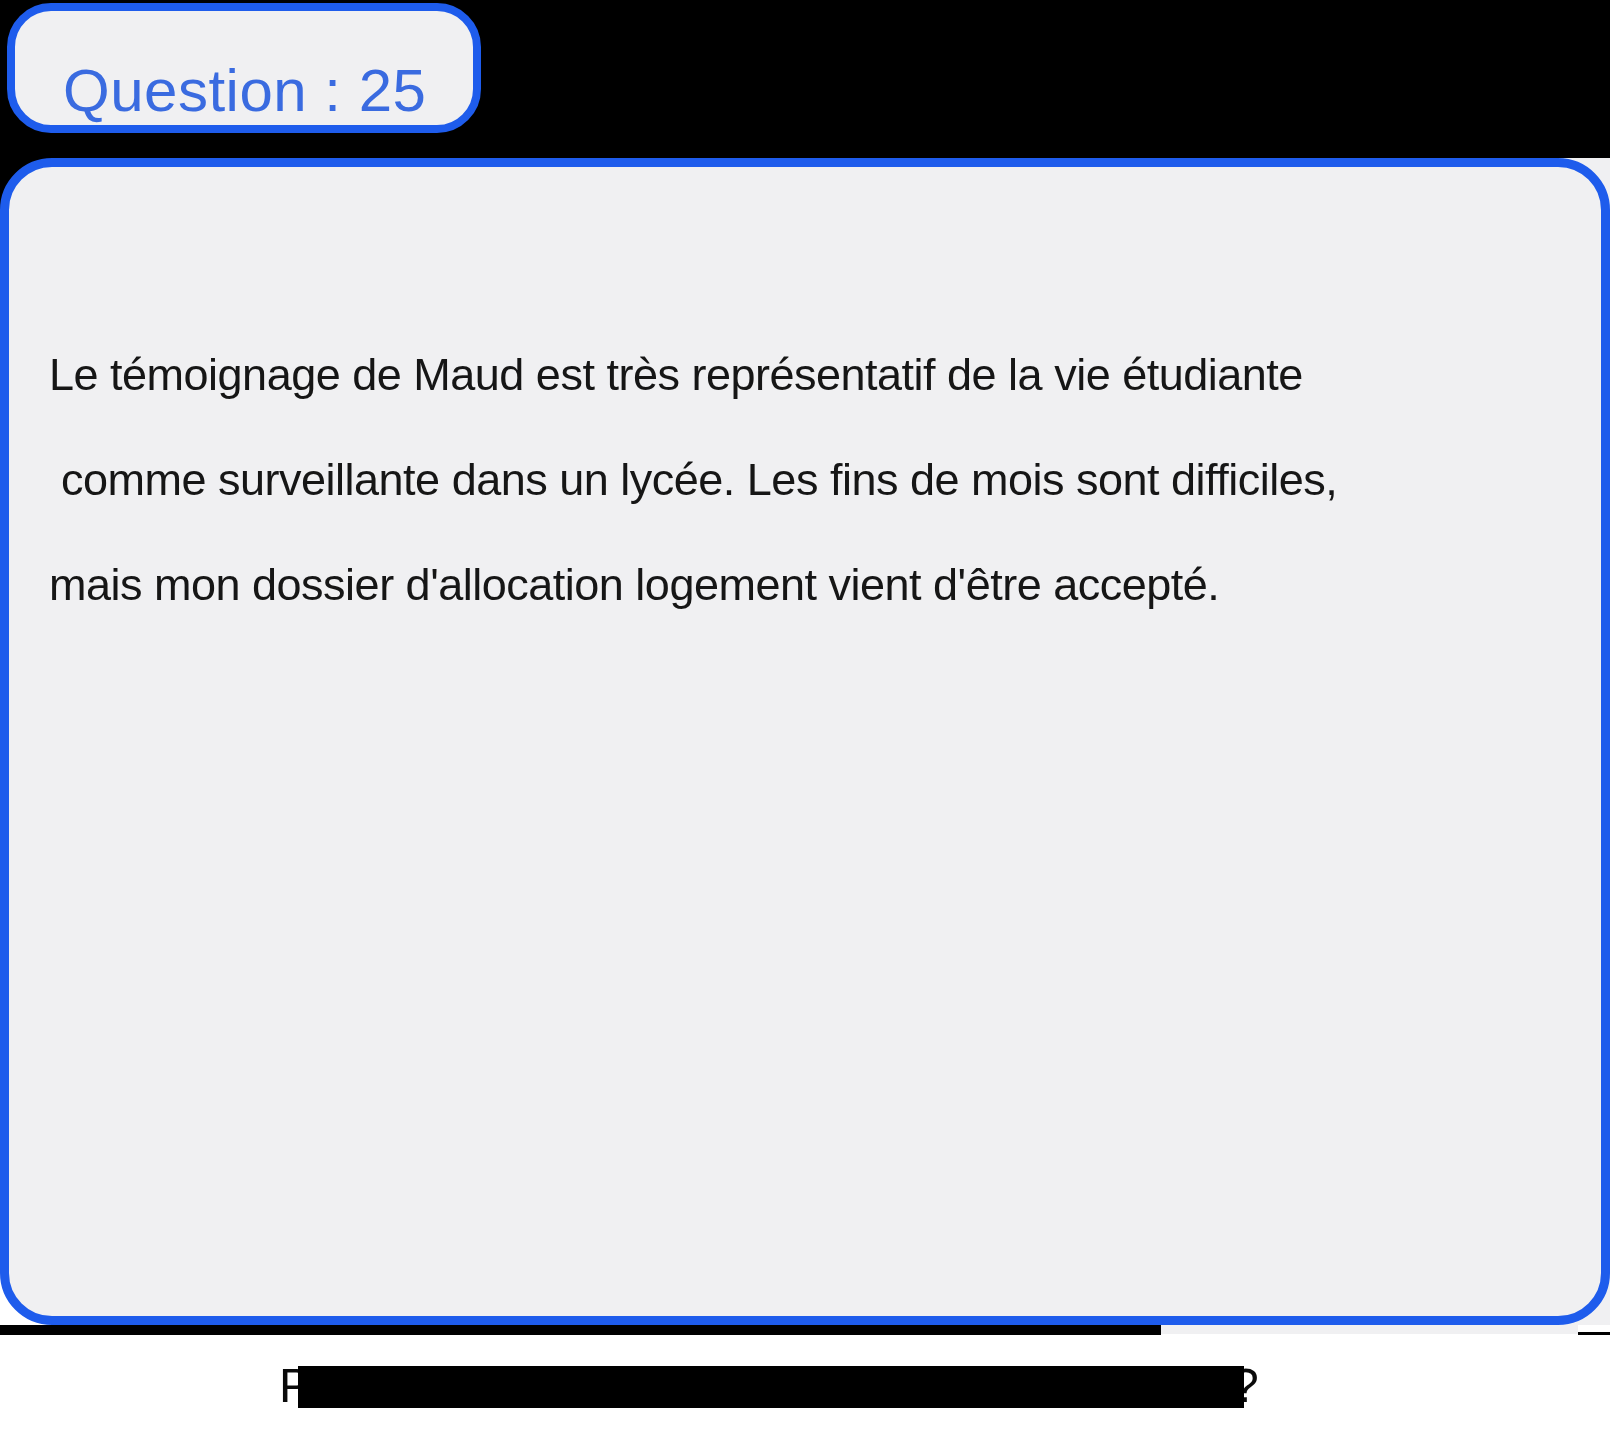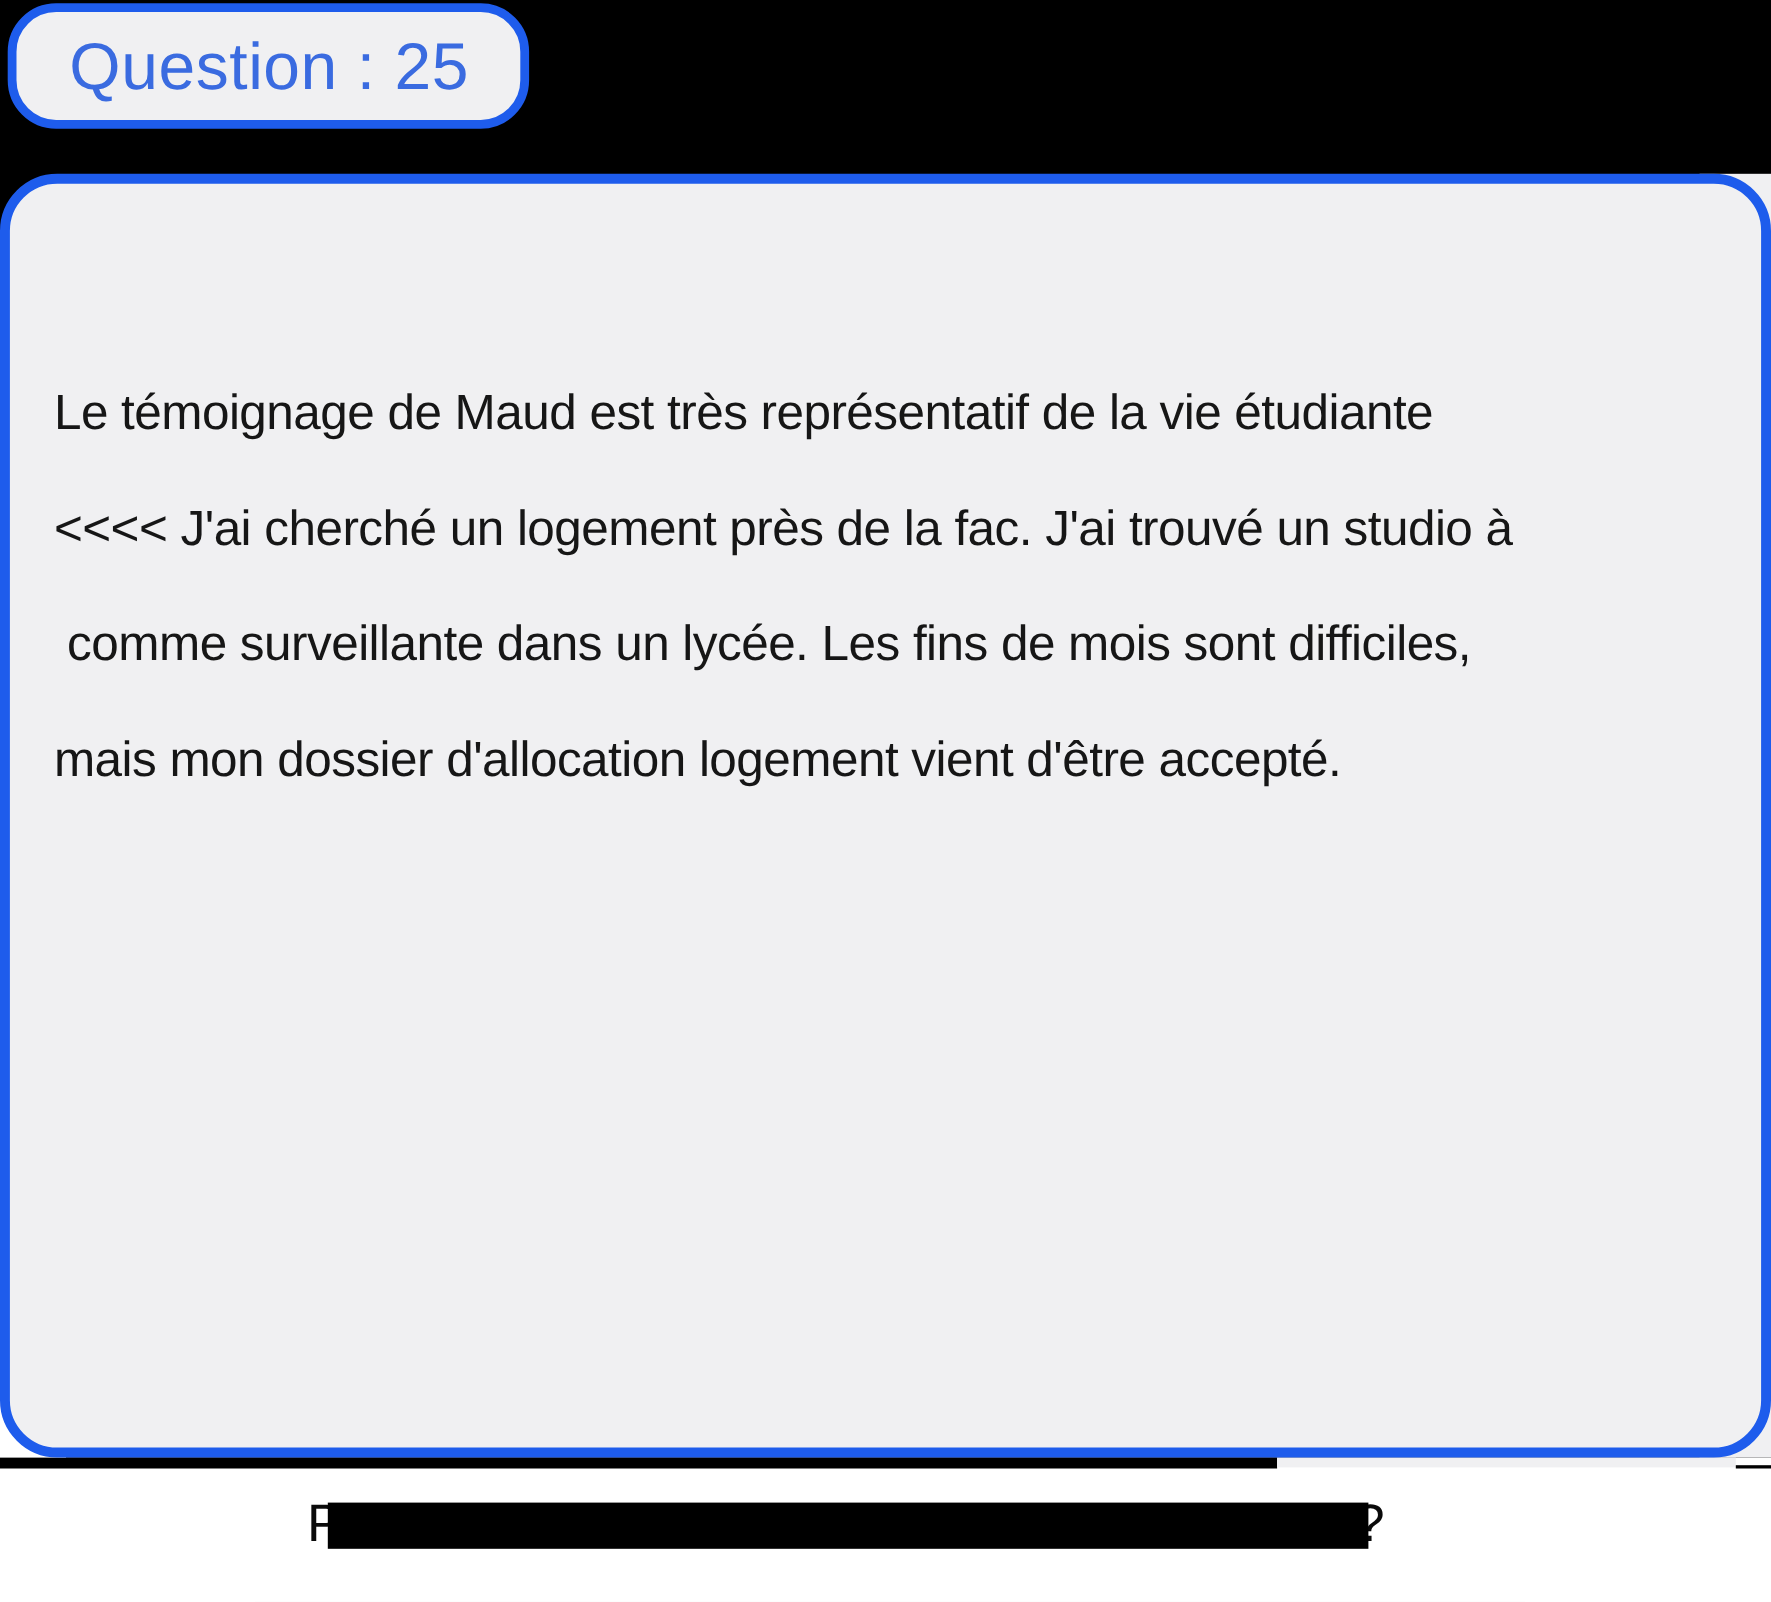--- a/index.html
+++ b/index.html
@@ -10,23 +10,23 @@
   
   #bg-top-black{left:0;top:0;width:1610px;height:1325px;background:#000;z-index:0;}
   #bg-strip-black{left:0;top:1325px;width:1161px;height:10px;background:#000;z-index:0;}
   #bg-strip-gray{left:1161px;top:1325px;width:417px;height:9px;background:#f0f0f2;z-index:0;}
   #bg-line-black{left:1578px;top:1332px;width:32px;height:3px;background:#000;z-index:0;}
   #bg-corner-white{left:0;top:1255px;width:60px;height:70px;background:#fff;z-index:1;}
   #bg-corner-gray-tr{left:1545px;top:158px;width:65px;height:95px;background:#f0f0f2;z-index:1;}
   #bg-corner-gray-br{left:1545px;top:1250px;width:65px;height:75px;background:#f0f0f2;z-index:1;}
 
   
-  #badge{left:7px;top:3px;width:474px;height:114px;box-sizing:border-box;
+  #badge{left:7px;top:3px;width:474px;height:130px;box-sizing:border-box;
          background:#f0f0f2;border:8px solid #1e5cec;border-radius:44px;
-         display:flex;align-items:center;z-index:3;}
+         display:flex;align-items:flex-end;z-index:3;}
   #badge .label{color:#3a6be0;font-size:60px;letter-spacing:0.5px;padding-left:48px;
                 white-space:pre;}
 
   
   #panel{left:0;top:158px;width:1610px;height:1167px;box-sizing:border-box;
          background:#f0f0f2;border:9px solid #1e5cec;border-radius:52px;z-index:2;}
   #passage{left:28px;top:322px;width:1560px;z-index:4;}
   #passage .pline{font-size:45px;line-height:105px;color:#161616;
                   letter-spacing:-0.5px;white-space:pre;margin-left:21px;}
 
@@ -48,21 +48,20 @@
 <div class="abs" id="bg-corner-gray-tr"></div>
 <div class="abs" id="bg-corner-gray-br"></div>
 
 <div class="abs" id="badge">
   <span class="label">Question : 25</span>
 </div>
 
 <div class="abs" id="panel"></div>
 <div class="abs" id="passage">
   <div class="pline">Le témoignage de Maud est très représentatif de la vie étudiante</div>
-  <div class="pline">&lt;&lt;&lt;&lt; J'ai cherché un logement près de la fac. J'ai trouvé un studio à</div>
   <div class="pline"> comme surveillante dans un lycée. Les fins de mois sont difficiles,</div>
   <div class="pline">mais mon dossier d'allocation logement vient d'être accepté.</div>
 </div>
 
 <div id="question-area">
   <span class="q-char" id="q-prefix">P</span>
   <span class="q-char" id="q-suffix">?</span>
   <div class="abs" id="redaction-bar"></div>
 </div>
 

